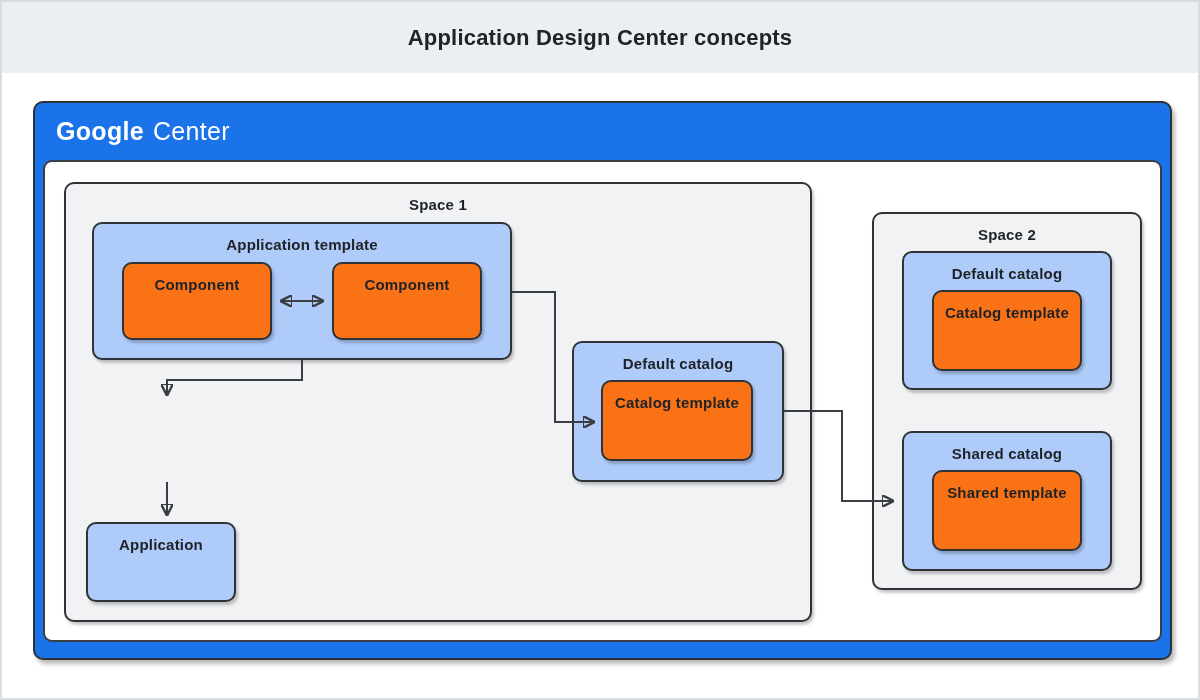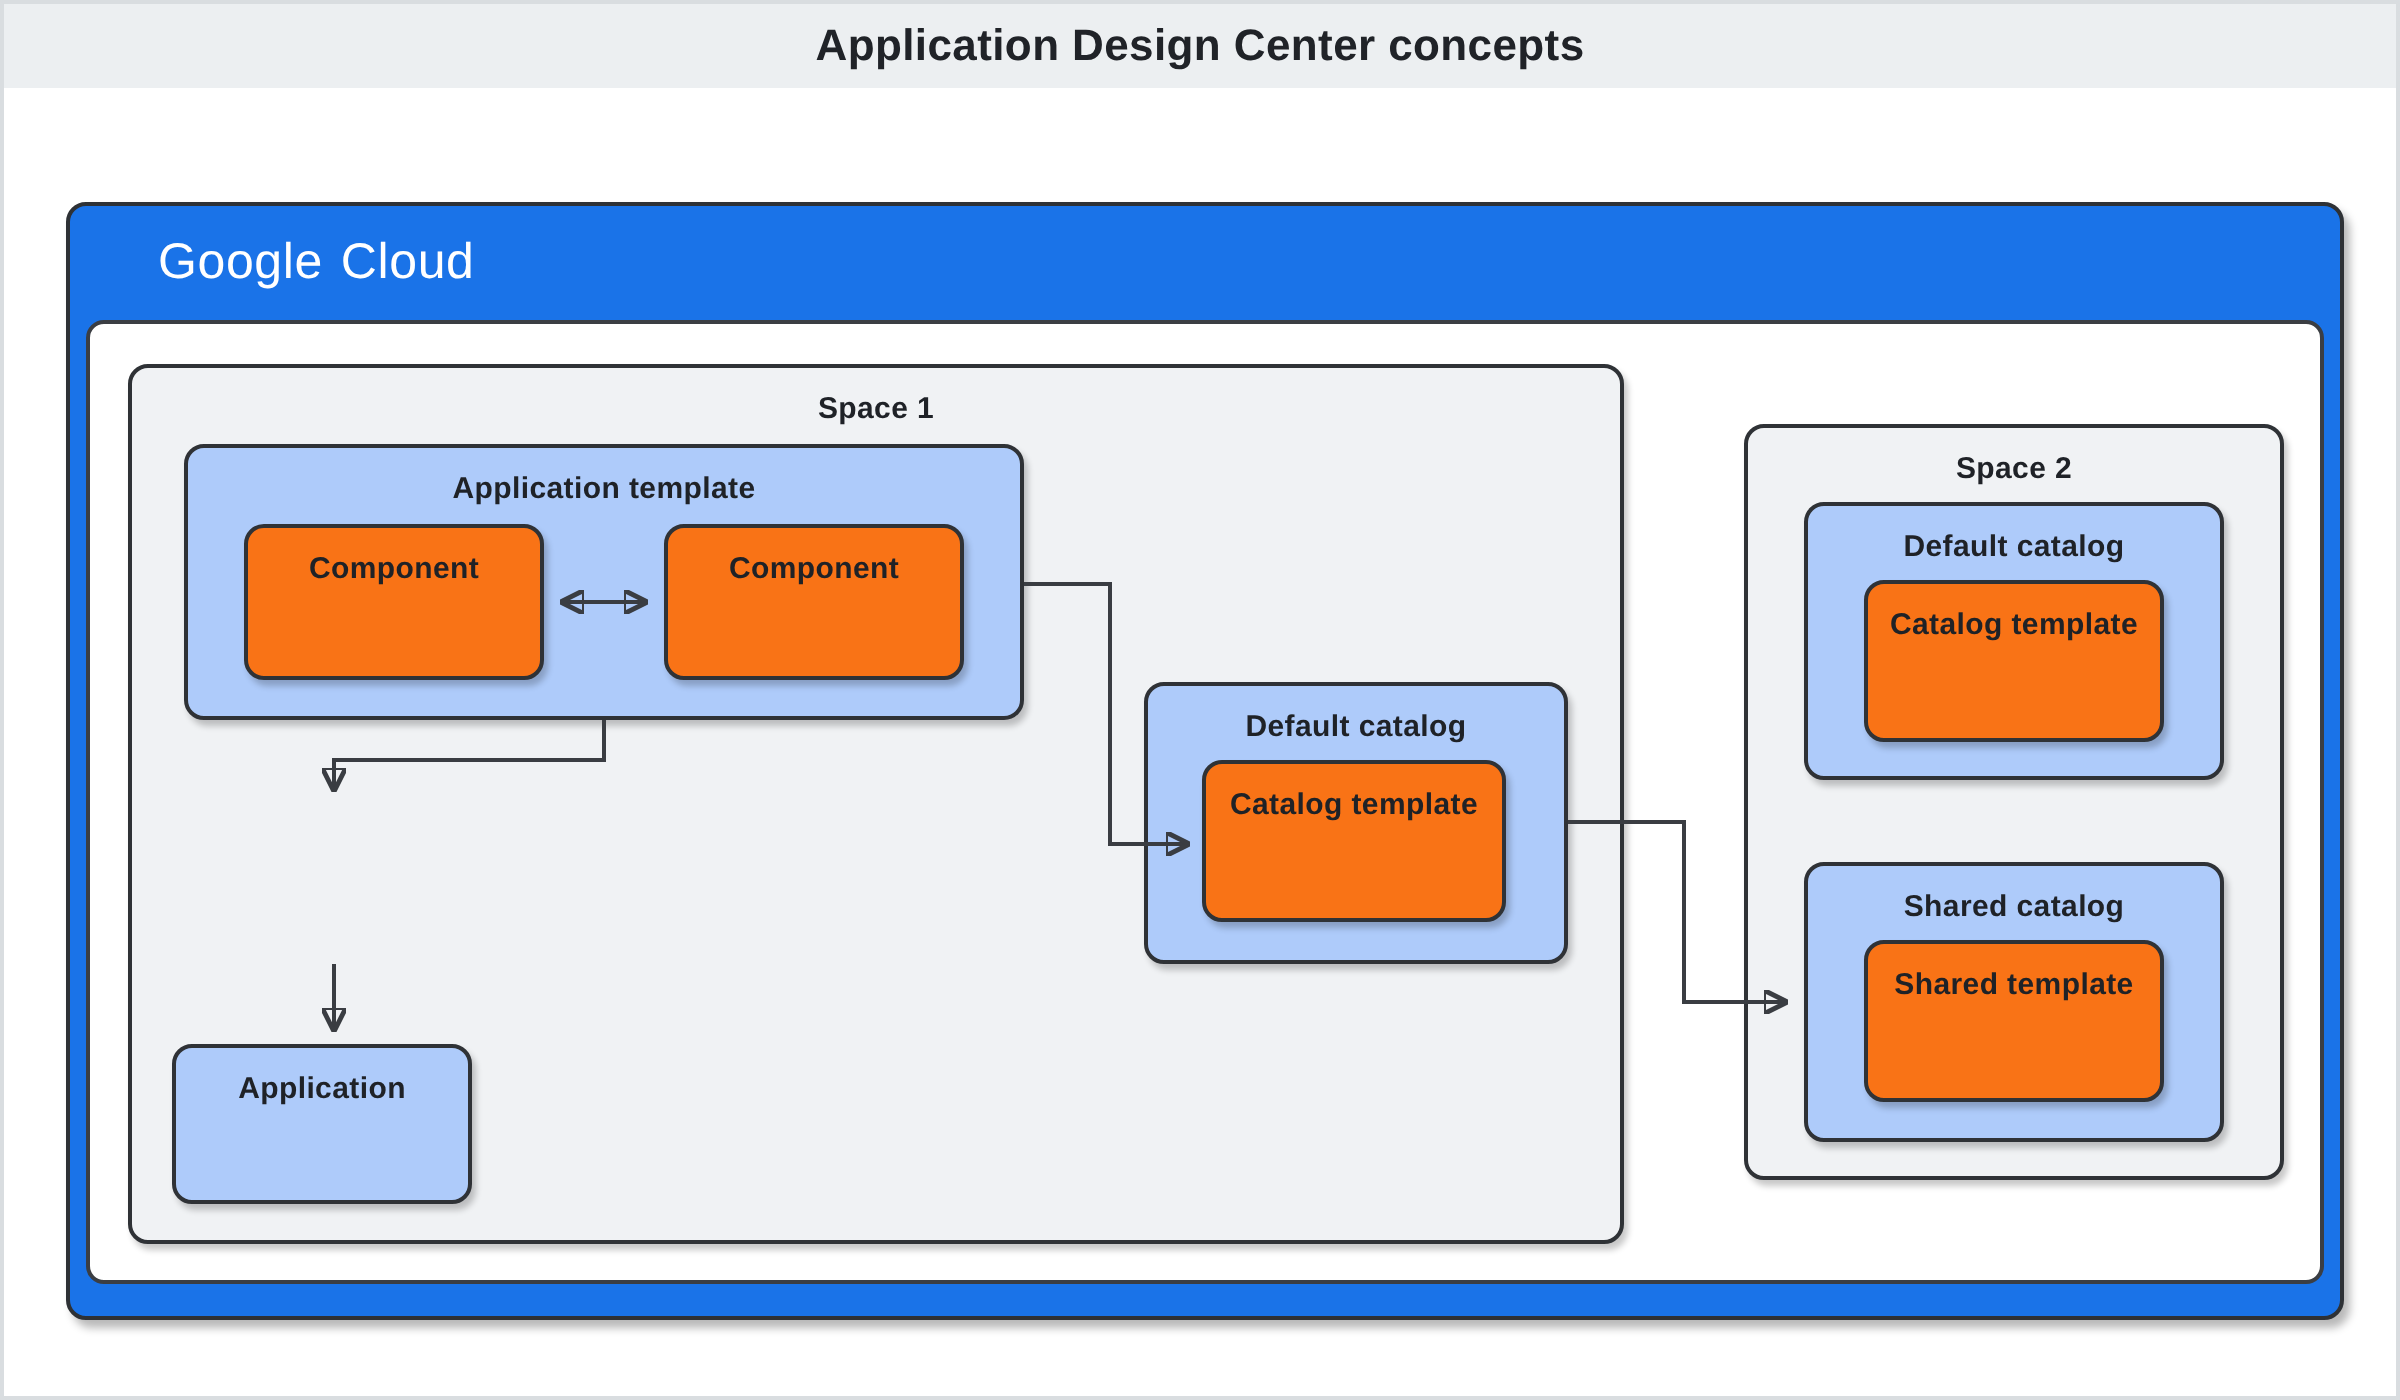--- a/index.html
+++ b/index.html
@@ -8,40 +8,40 @@
 
   .page {
     position:relative;
     width:1200px; height:700px;
     background:#ffffff;
     border:2px solid #d9dde0;
     overflow:hidden;
   }
 
   .banner {
-    position:absolute; left:0; top:0; width:100%; height:42px;
+    position:absolute; left:0; top:0; width:100%; height:71px;
     background:#eceff1;
     display:flex; align-items:center; justify-content:center;
   }
   .banner-title {
     font-size:22px; font-weight:700; color:#202328; letter-spacing:0.2px;
   }
 
   .gc-box {
     position:absolute; left:31px; top:99px; width:1139px; height:559px;
     background:#1a73e8;
     border:2px solid #2e3135; border-radius:10px;
     box-shadow:3px 4px 4px rgba(0,0,0,0.28);
   }
   .gc-logo {
     position:absolute; left:21px; top:0; height:57px;
     display:flex; align-items:center; gap:9px;
     color:#ffffff; font-size:25px;
   }
-  .gc-logo .g-word { font-weight:400; letter-spacing:0.3px;margin-left:23px; }
+  .gc-logo .g-word { font-weight:700; letter-spacing:0.3px; }
   .gc-logo .c-word { font-weight:400; letter-spacing:0.3px; }
 
   .canvas {
     position:absolute; left:41px; top:158px; width:1119px; height:482px;
     background:#ffffff;
     border:2px solid #3b3e43; border-radius:9px;
   }
 
   .node {
     position:absolute;
@@ -90,21 +90,21 @@
 
 <div class="page">
 
   <div class="banner">
     <div class="banner-title">Application Design Center concepts</div>
   </div>
 
   <div class="gc-box">
     <div class="gc-logo">
       <span class="g-word">Google</span>
-      <span class="c-word">Cloud</span>
+      <span class="c-word">Center</span>
     </div>
   </div>
 
   <div class="canvas"></div>
 
   <div class="node space space1">
     <span class="node-label">Space 1</span>
   </div>
 
   <div class="node blue app-template">

